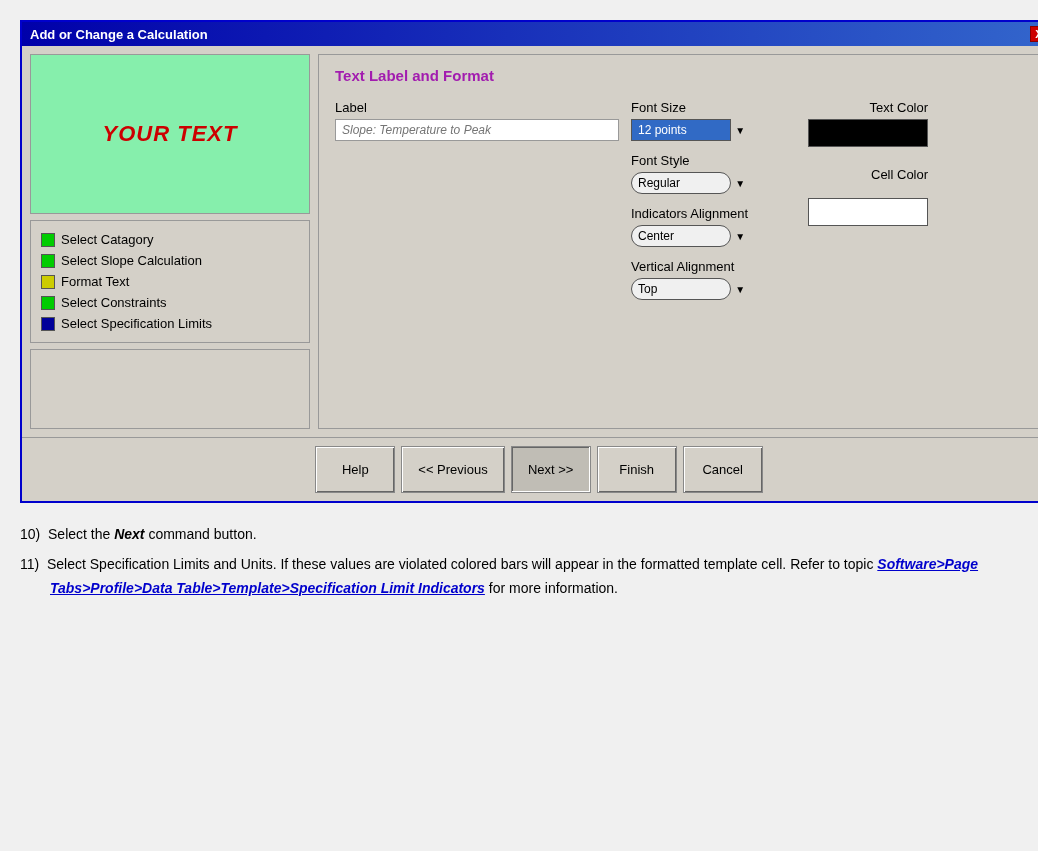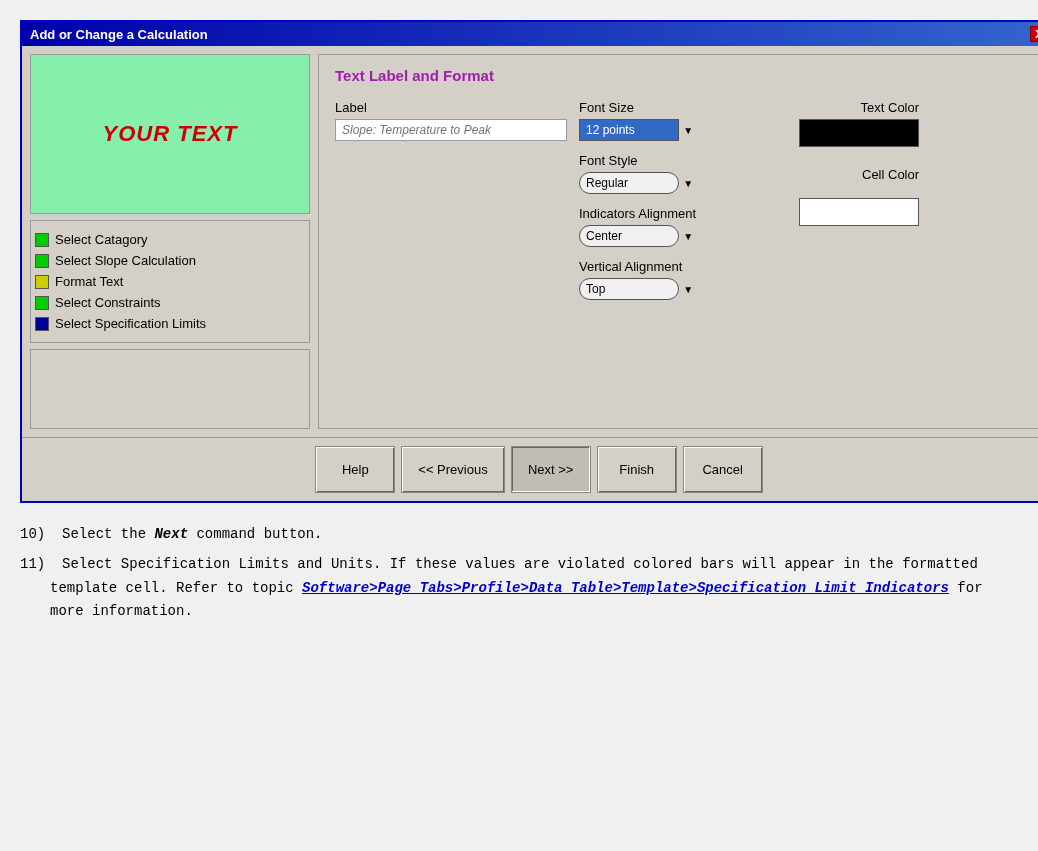--- a/index.html
+++ b/index.html
@@ -73,21 +73,21 @@
       color: #cc0000;
       font-size: 22px;
       font-weight: bold;
       font-style: italic;
       letter-spacing: 1px;
     }
 
     .steps-list {
       background: #d4d0c8;
       border: 1px solid #999;
-      padding: 8px 2px;
+      padding: 8px 8px;
       flex: 1;
     }
 
     .step-item {
       display: flex;
       align-items: center;
       gap: 6px;
       padding: 3px 2px;
       font-size: 13px;
     }
@@ -264,21 +264,20 @@
 
     .instructions ol {
       list-style: none;
       padding-left: 0;
     }
 
     .instructions li {
       padding-left: 30px;
       text-indent: -30px;
       margin-bottom: 6px;
-      font-family: Liberation Mono, monospace;
     }
 
     .bold-italic {
       font-weight: bold;
       font-style: italic;
     }
 
     .link-text {
       color: #0000cc;
       text-decoration: underline;
@@ -332,21 +331,21 @@
         <div class="left-bottom"></div>
       </div>
 
       <div class="right-panel">
         <div class="section-title">Text Label and Format</div>
 
         <div class="form-content">
 
           <div class="form-group">
             <label class="form-label">Label</label>
-            <input type="text" class="form-input-text" style="width: 232px;" placeholder="Slope: Temperature to Peak">
+            <input type="text" class="form-input-text" style="width: 284px;" placeholder="Slope: Temperature to Peak">
           </div>
 
           <div class="form-row">
             <div style="display:flex;flex-direction:column;gap:12px;">
 
               <div class="form-group">
                 <label class="form-label">Font Size</label>
                 <div class="select-wrapper">
                   <select class="blue-select" id="font-size-sel">
                   <option value="8 points">8 points</option><option value="10 points">10 points</option><option value="12 points" selected="">12 points</option><option value="14 points">14 points</option><option value="16 points">16 points</option><option value="18 points">18 points</option><option value="24 points">24 points</option></select>
@@ -380,21 +379,21 @@
                   <span class="select-arrow">▼</span>
                 </div>
               </div>
             </div>
 
             <div class="colors-section">
               <div class="color-group">
                 <span class="color-label">Text Color</span>
                 <div class="color-swatch color-swatch-black"></div>
               </div>
-              <div class="color-group" style="margin-top:16px;margin-left:43px;">
+              <div class="color-group" style="margin-top:16px;">
                 <span class="color-label">Cell Color</span>
                 <div class="color-swatch color-swatch-white"></div>
               </div>
             </div>
           </div>
 
         </div>
       </div>
     </div>
 

